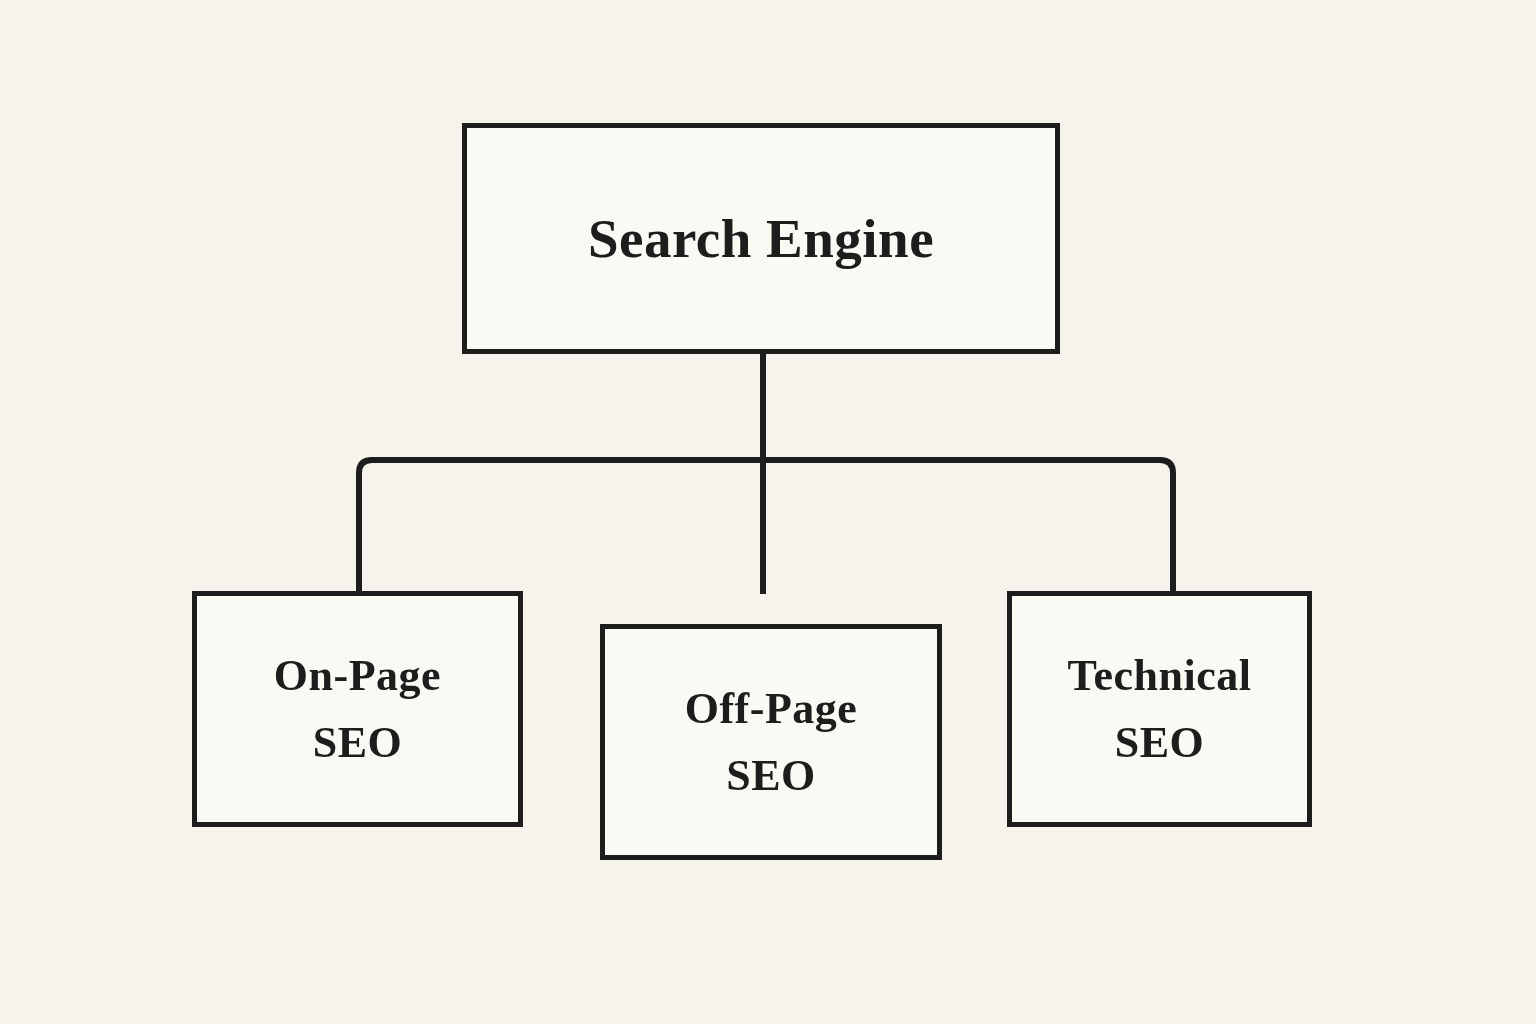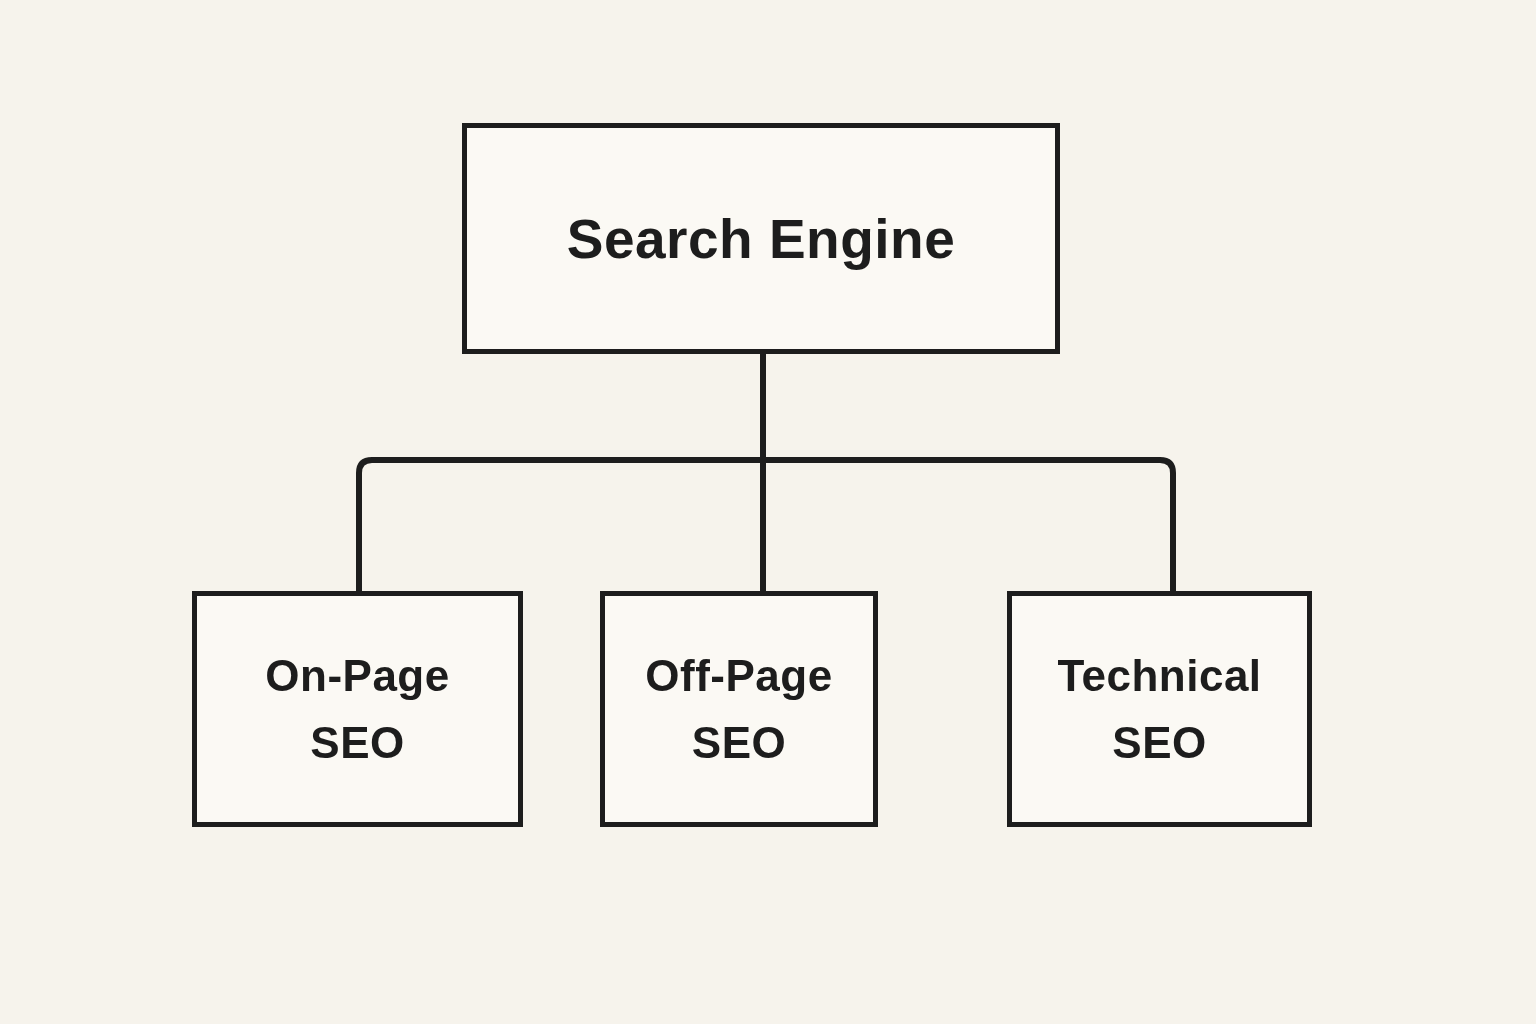--- a/index.html
+++ b/index.html
@@ -12,20 +12,21 @@
   html, body {
     width: 1536px; height: 1024px;
     font-family: "Liberation Sans", sans-serif;
     background: var(--background);
     overflow: hidden;
   }
   .stage {
     position: relative;
     width: 1536px; height: 1024px;
     background: var(--background);
+    font-family: Liberation Serif, serif;
   }
   .connectors {
     position: absolute;
     left: 0; top: 0;
     width: 1536px; height: 1024px;
   }
   .node {
     position: absolute;
     background: var(--box-fill);
     border: 5px solid var(--line);
@@ -44,21 +45,21 @@
     font-size: 55px;
     line-height: 82px;
     letter-spacing: 0.5px;
   }
   .node-child {
     font-size: 44px;
     line-height: 67px;
     letter-spacing: 0.5px;
   }
   .node-onpage  { left: 192px;  top: 591px; width: 331px; height: 236px; }
-  .node-offpage { left: 600px;  top: 591px; width: 278px; height: 236px; }
+  .node-offpage { left: 600px;  top: 624px; width: 342px; height: 236px; }
   .node-tech    { left: 1007px; top: 591px; width: 305px; height: 236px; }
 </style>
 </head>
 <body>
 
 <div class="stage">
 
   <svg class="connectors" viewBox="0 0 1536 1024" xmlns="http://www.w3.org/2000/svg" aria-hidden="true">
 
     <path d="M763 351 L763 594" fill="none" stroke="#1d1d1d" stroke-width="6"></path>

